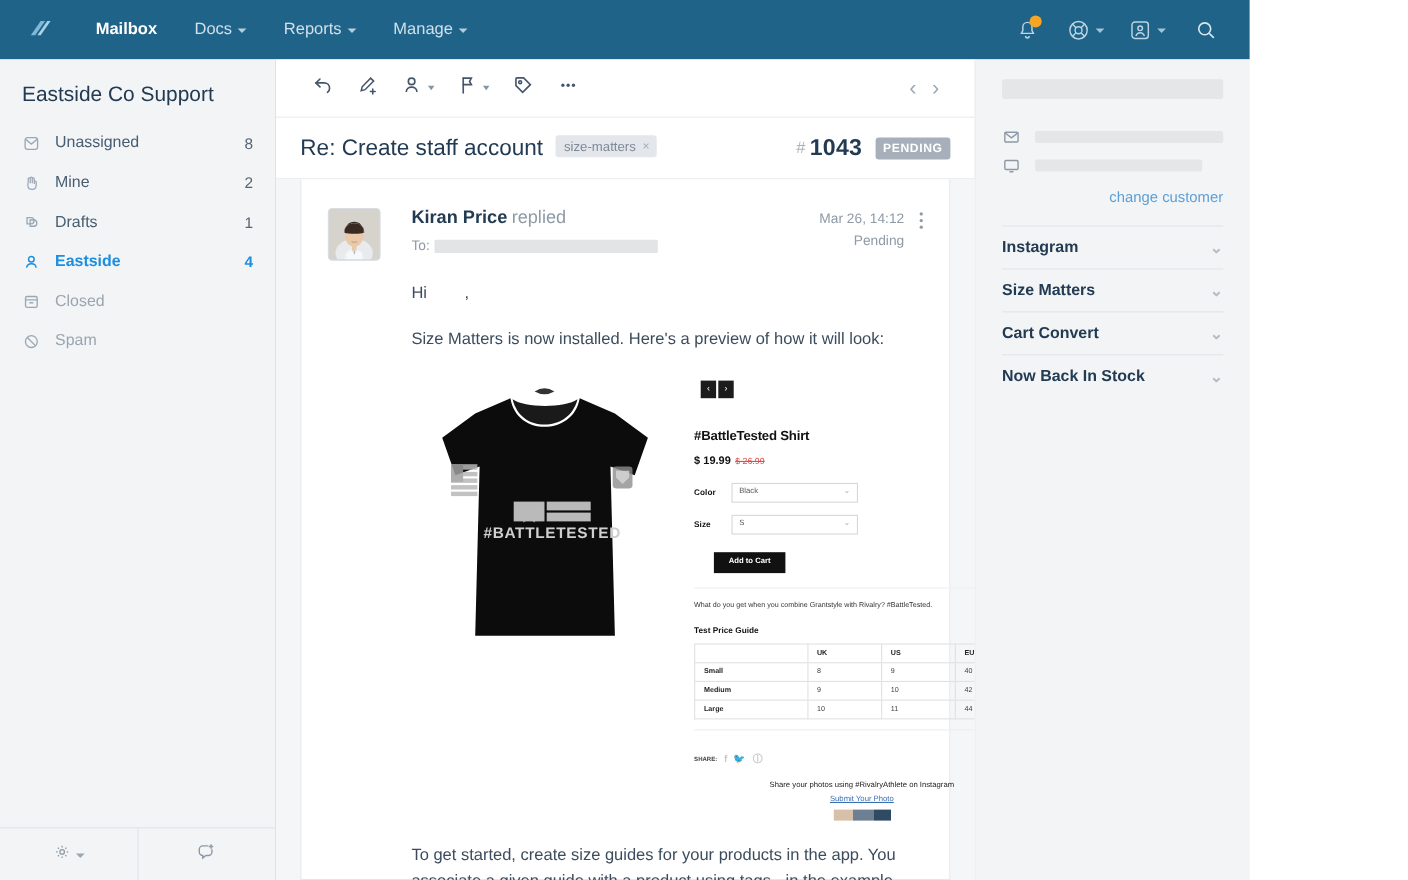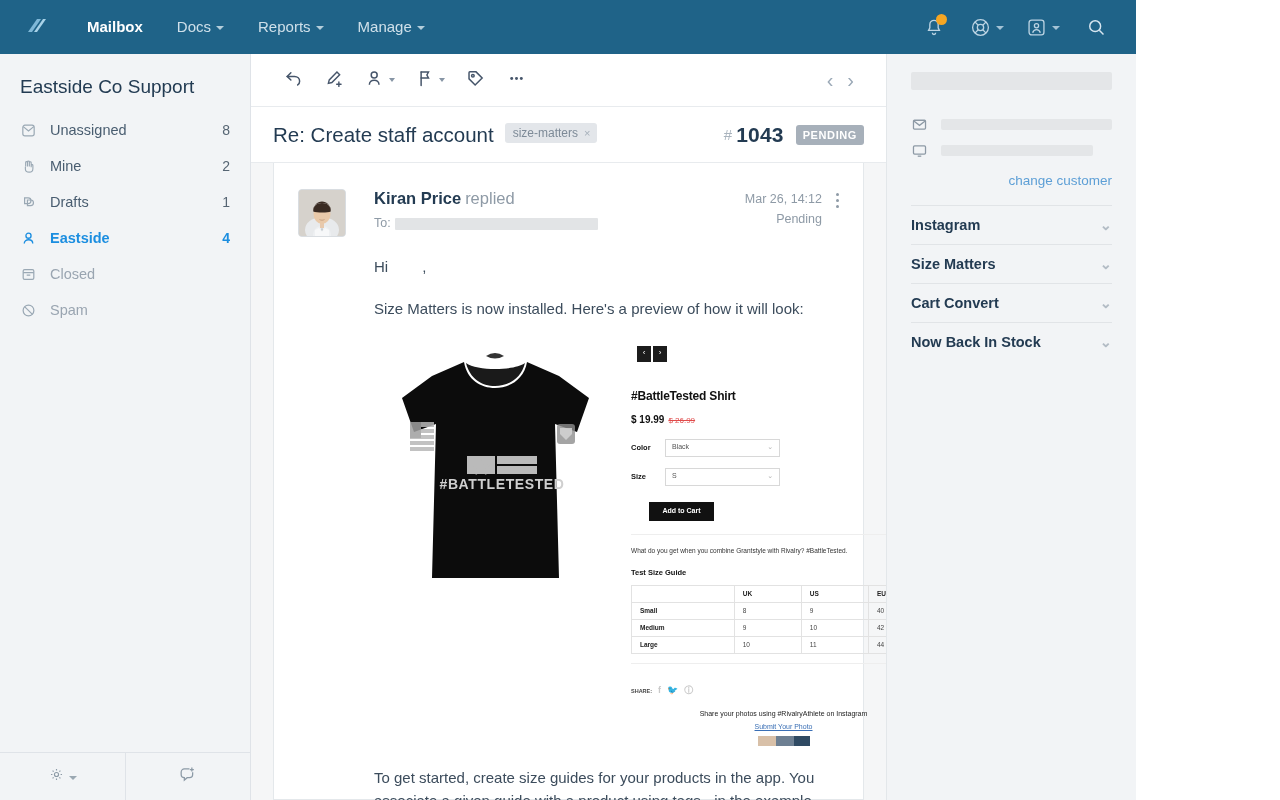--- a/index.html
+++ b/index.html
@@ -512,21 +512,21 @@
                   <span class="pr-select">
                     <span>S</span>
                     <span class="sel-caret">⌄</span>
                   </span>
                 </div>
 
                 <div class="pr-cart">Add to Cart</div>
 
                 <div class="pr-hr"></div>
                 <div class="pr-desc">What do you get when you combine Grantstyle with Rivalry?  #BattleTested.</div>
-                <div class="pr-guide-title">Test Size Guide</div>
+                <div class="pr-guide-title">Test Price Guide</div>
 
                 <table class="sizes">
                   <tbody>
                       <tr>
                     <th class="c1"></th>
                     <th>UK</th>
                     <th>US</th>
                     <th>EU</th>
                   </tr>
                   <tr>

